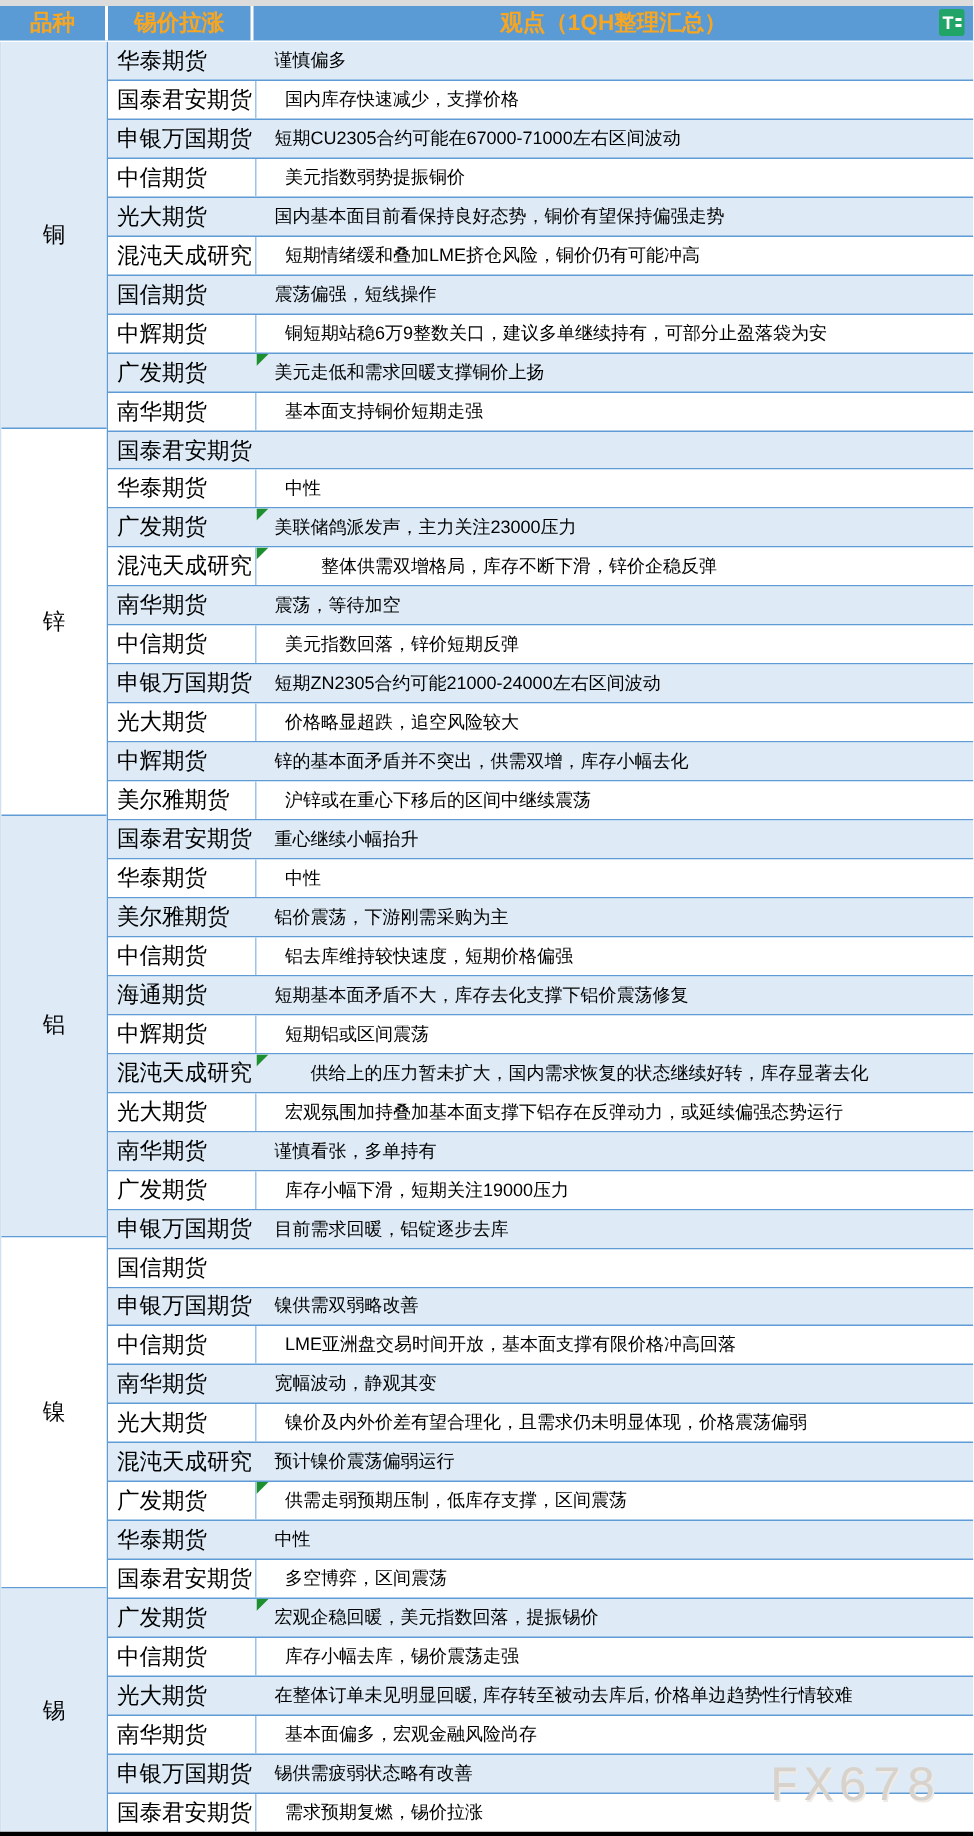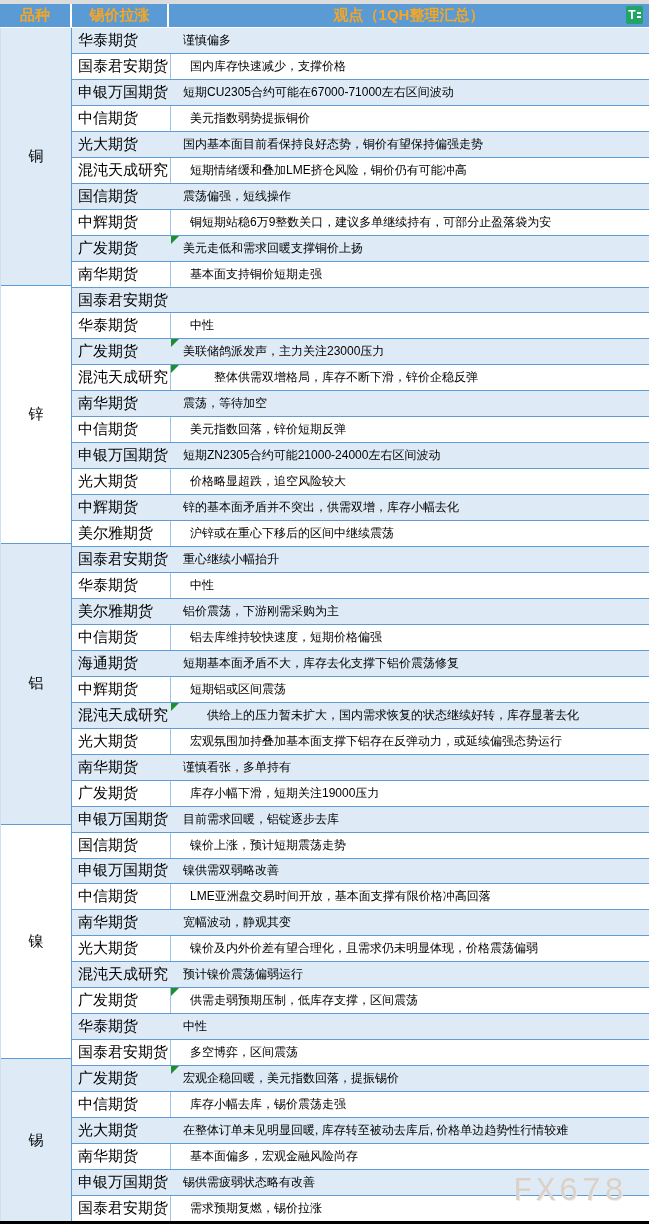--- a/index.html
+++ b/index.html
@@ -225,21 +225,20 @@
         <div class="row wh">
           <div class="cell-company">广发期货</div>
           <div class="cell-view">库存小幅下滑，短期关注19000压力</div>
         </div>
         <div class="row lb">
           <div class="cell-company">申银万国期货</div>
           <div class="cell-view">目前需求回暖，铝锭逐步去库</div>
         </div>
         <div class="row wh">
           <div class="cell-company">国信期货</div>
-          <div class="cell-view">镍价上涨，预计短期震荡走势</div>
         </div>
         <div class="row lb">
           <div class="cell-company">申银万国期货</div>
           <div class="cell-view">镍供需双弱略改善</div>
         </div>
         <div class="row wh">
           <div class="cell-company">中信期货</div>
           <div class="cell-view">LME亚洲盘交易时间开放，基本面支撑有限价格冲高回落</div>
         </div>
         <div class="row lb">

